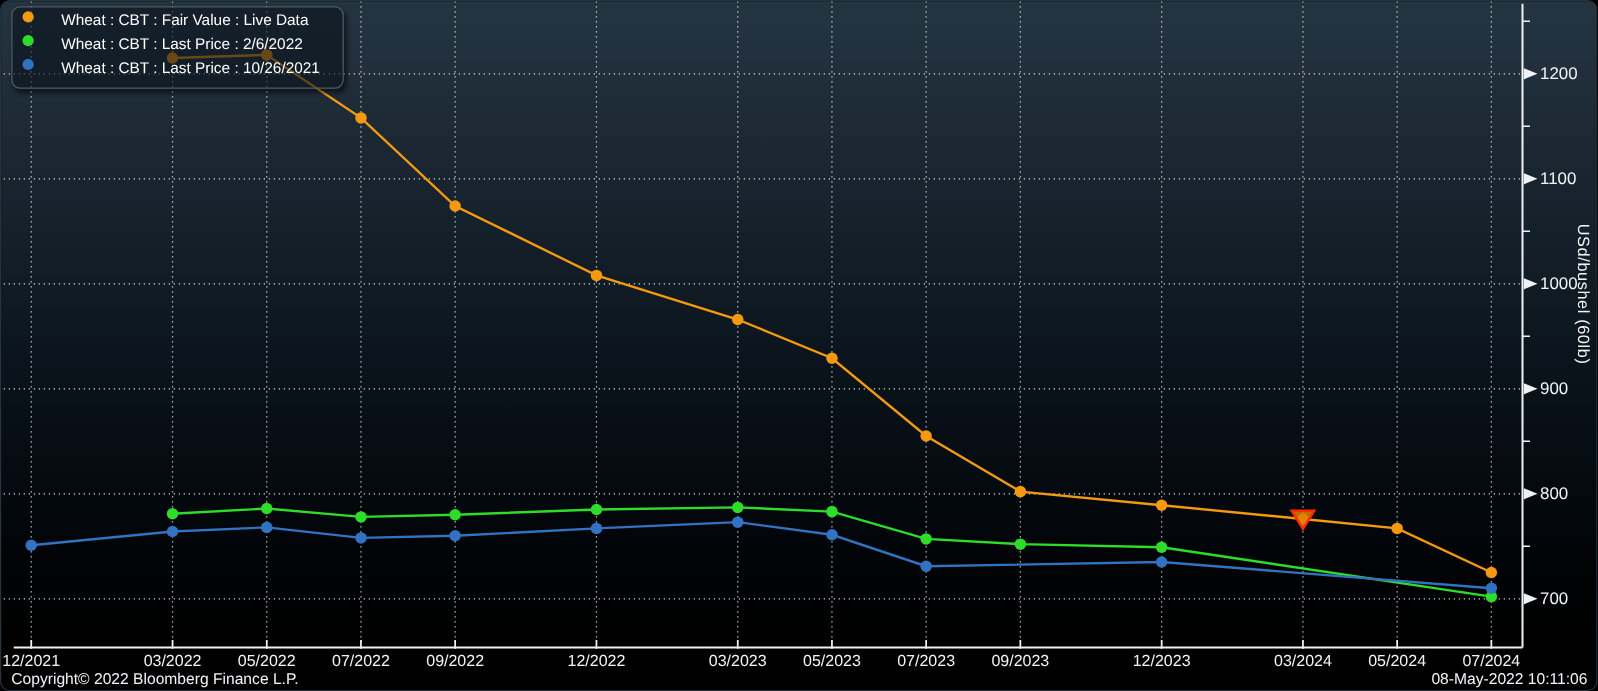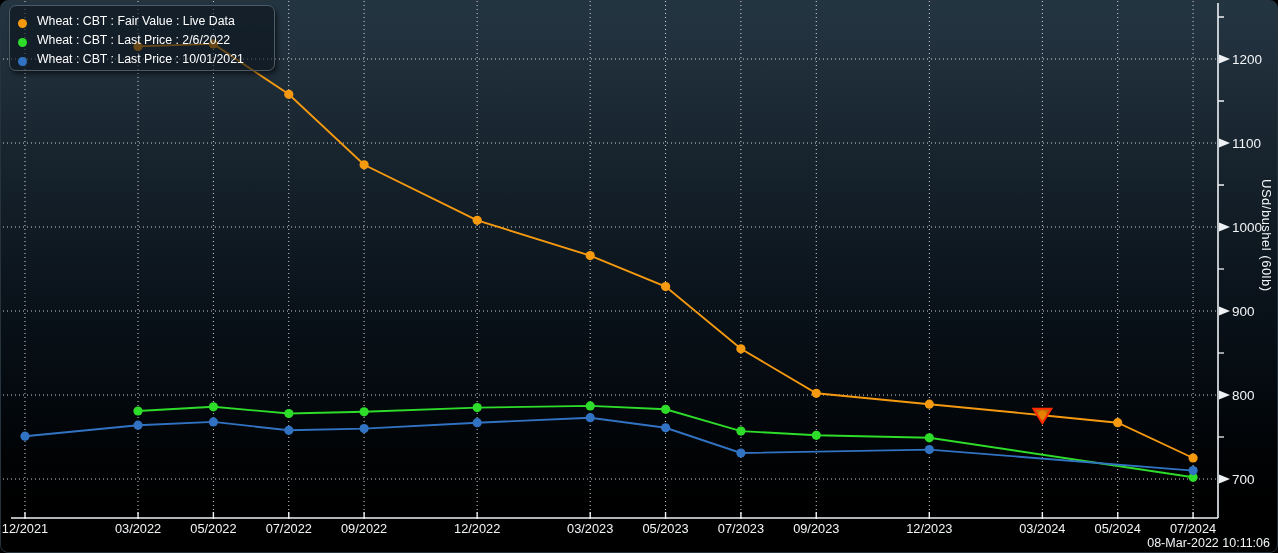--- a/index.html
+++ b/index.html
@@ -17,21 +17,21 @@
   svg#chart text{font-family:"Liberation Sans",sans-serif;fill:#f2f5f7;}
   .legend{
     position:absolute;left:8px;top:4px;
     width:266px;box-sizing:border-box;
     padding:3px 6px 4px 8px;
     background:rgba(10,19,27,0.60);
     border:1px solid #4c5b66;
     border-radius:7px;
     box-shadow:2px 3px 4px rgba(0,0,0,0.55);
   }
-  .legend-row{display:flex;align-items:flex-end;gap:10px;height:19px;cursor:default;}
+  .legend-row{display:flex;align-items:flex-start;gap:22px;height:19px;cursor:default;}
   .legend-dot{width:9px;height:9px;border-radius:50%;flex:0 0 auto;}
   .legend-label{color:#fff;font-size:12.3px;white-space:nowrap;letter-spacing:0px;}
   .y-axis-title{
     position:absolute;right:3px;top:178px;
     writing-mode:vertical-rl;
     color:#f2f5f7;font-size:13px;letter-spacing:0.5px;white-space:nowrap;
   }
   .footer-left{
     position:absolute;left:8px;bottom:2px;
     color:#f2f5f7;font-size:12.5px;white-space:nowrap;
@@ -173,21 +173,22 @@
       <div class="legend-row">
         <span class="legend-dot" style="background: rgb(245, 154, 16);"></span>
         <span class="legend-label">Wheat : CBT : Fair Value : Live Data</span>
       </div>
       <div class="legend-row">
         <span class="legend-dot" style="background: rgb(46, 220, 42);"></span>
         <span class="legend-label">Wheat : CBT : Last Price : 2/6/2022</span>
       </div>
       <div class="legend-row">
         <span class="legend-dot" style="background: rgb(49, 115, 194);"></span>
-        <span class="legend-label">Wheat : CBT : Last Price : 10/01/2021</span>
+        <span class="legend-label">Wheat : CBT : Last Price : 10/26/2021</span>
       </div>
     </div>
 
   <div class="y-axis-title">USd/bushel (60lb)</div>
 
+  <div class="footer-left">Copyright© 2022 Bloomberg Finance L.P.</div>
 
-  <div class="footer-right">08-Mar-2022 10:11:06</div>
+  <div class="footer-right">08-May-2022 10:11:06</div>
 </div>
 
 </body></html>

